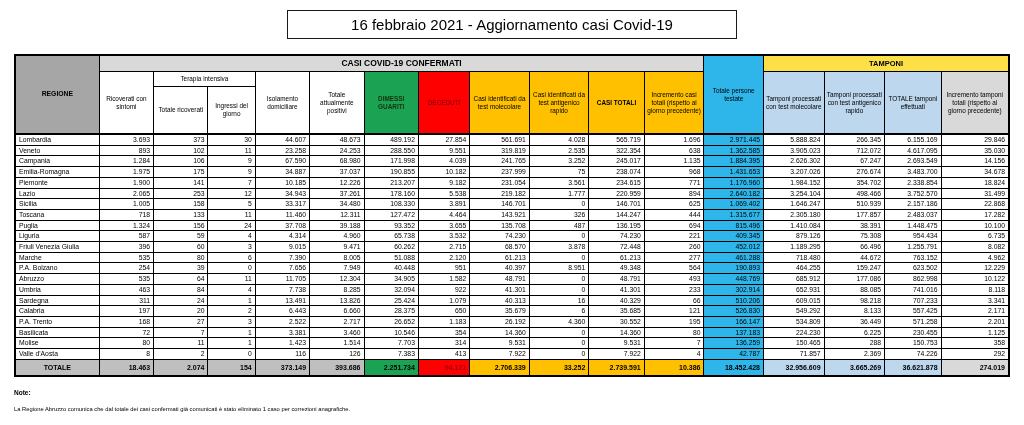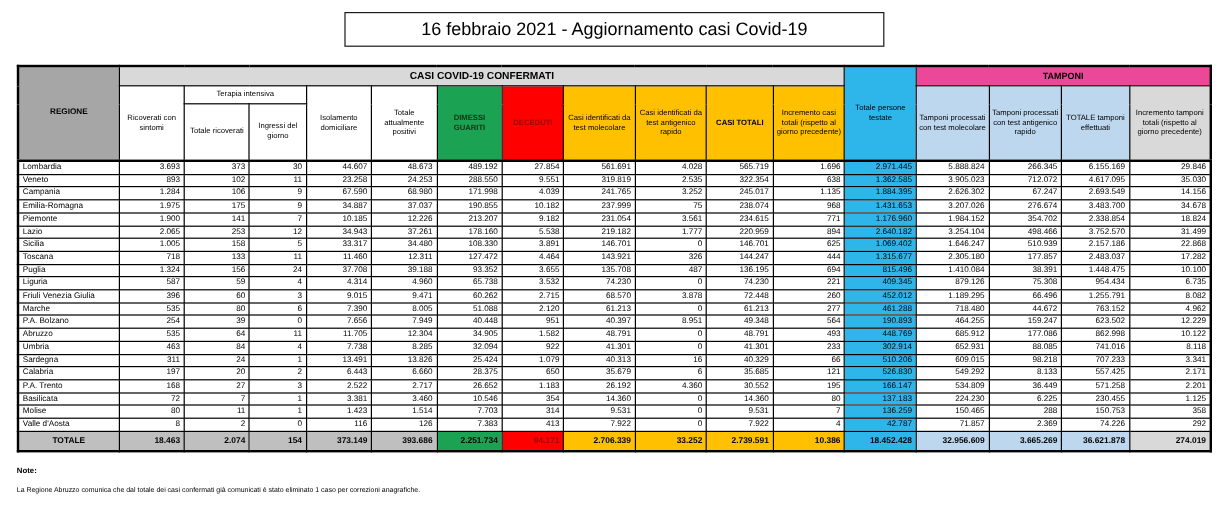--- a/index.html
+++ b/index.html
@@ -9,21 +9,21 @@
   .title-line2{font-size:9px;line-height:13px;margin-top:6px;}
   table.covid{width:996px;margin:15px auto 0 auto;border-collapse:collapse;table-layout:fixed;border:2px solid #000;}
   table.covid th,table.covid td{border:1px solid #000;overflow:hidden;}
   thead{border-bottom:2px solid #000;}
   thead th{font-weight:normal;font-size:6.4px;line-height:1.25;text-align:center;vertical-align:middle;padding:1px 2px;white-space:normal;word-wrap:break-word;}
   .hr1 th{height:13px;}
   .hr2-terapia{height:12px;}
   .hr3 th{height:44px;}
   .h-region{background:#a6a6a6;font-weight:bold;font-size:6.8px;}
   .h-group{background:#d9d9d9;font-weight:bold;font-size:8.5px;}
-  .h-tamponi{background:#ec4899;font-weight:bold;font-size:7.5px;}
+  .h-tamponi{background:#fde047;font-weight:bold;font-size:7.5px;}
   .h-green{background:#1ba353;font-weight:bold;color:#15320f;}
   .h-red{background:#ff0000;font-weight:bold;color:#9c0006;}
   .h-gold{background:#ffc000;}
   .h-gold-b{background:#ffc000;font-weight:bold;}
   .h-cyan{background:#2eb6ea;border-left:2px solid #000;border-right:2px solid #000;}
   .h-blue{background:#bdd7ee;}
   .h-grey2{background:#d9d9d9;}
   tbody td.cell{font-size:6.8px;height:9.7px;line-height:9.7px;padding:0 3px;white-space:nowrap;}
   td.num{text-align:right;}
   td.region-cell{text-align:left;padding-left:4px;}

